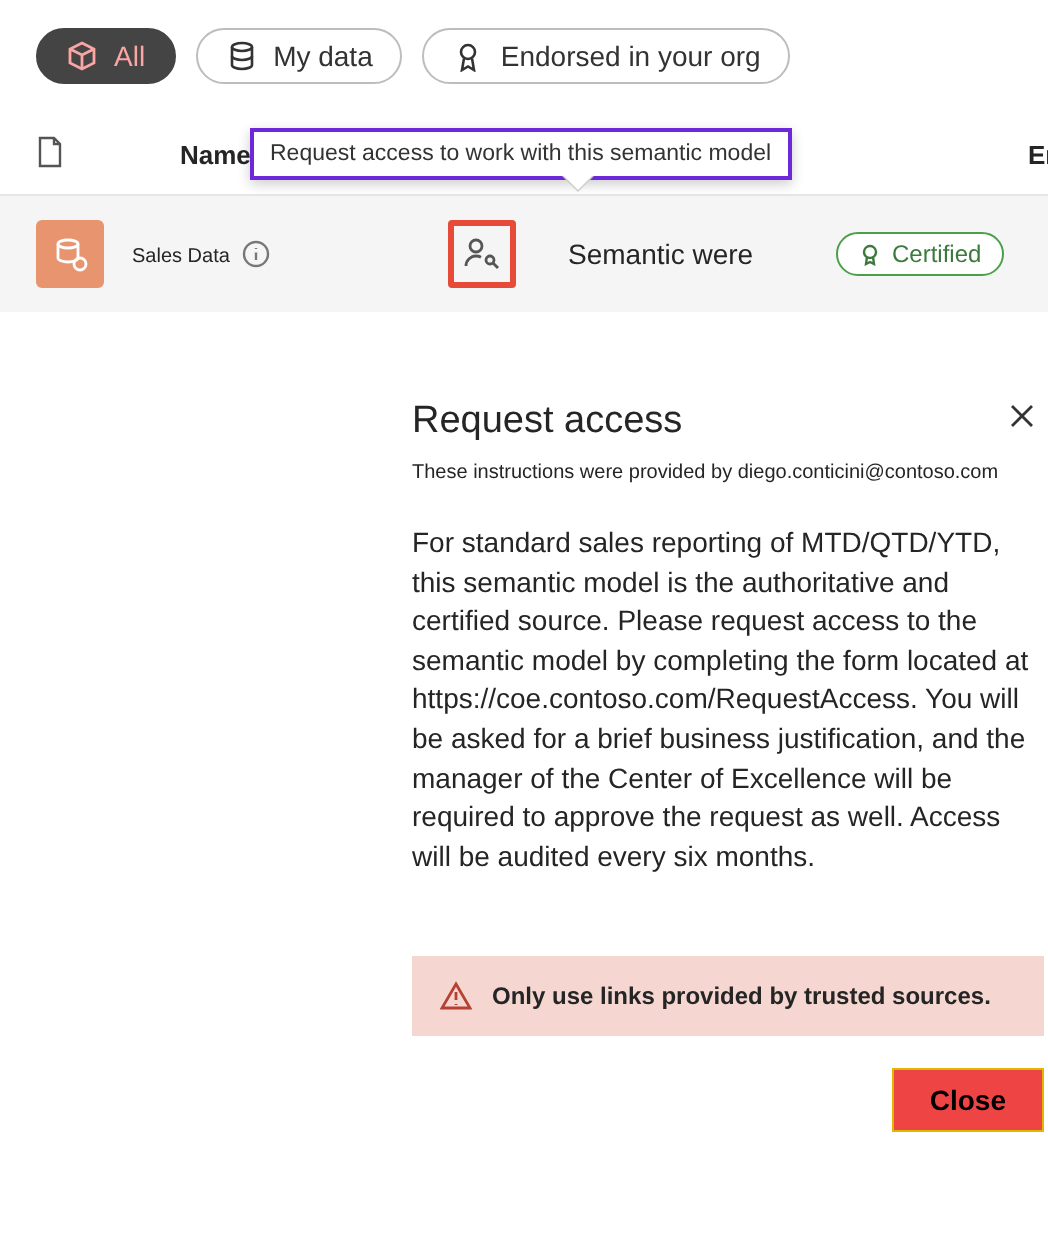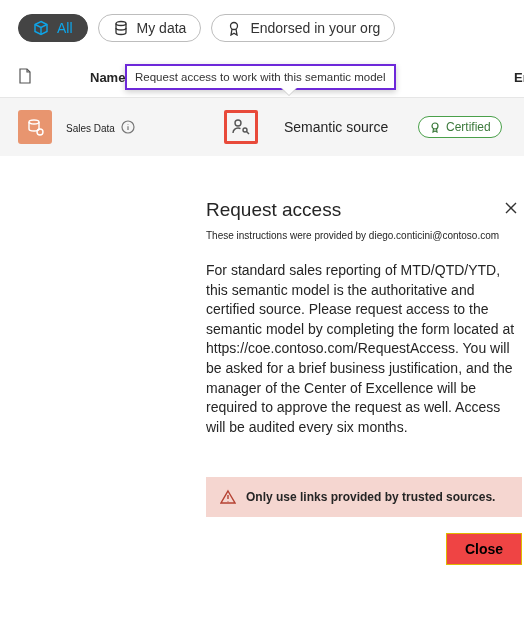--- a/index.html
+++ b/index.html
@@ -26,21 +26,21 @@
       border: 1px solid #bdbdbd;
       border-radius: 18px;
       padding: 5px 14px;
       font-size: 14px;
       cursor: pointer;
       background: #fff;
       color: #333;
     }
     .pill.active {
       background: #444;
-      color: #0ea5e9;
+      color: #fca5a5;
       border-color: #444;
     }
     .pill svg { width: 16px; height: 16px; }
 
     .table-header {
       display: grid;
       grid-template-columns: 40px 160px 60px 140px 1fr;
       align-items: center;
       padding: 12px 18px 10px 18px;
       font-size: 13px;
@@ -233,21 +233,21 @@
   <div>
     <div class="request-box">
       <svg width="20" height="20" viewBox="0 0 20 20" fill="none" stroke="#555" stroke-width="1.4">
           <circle cx="7" cy="6" r="3"></circle>
           <path d="M2 16c0-3 2.5-5 5-5 1 0 1.8.2 2.5.6"></path>
           <circle cx="14" cy="13" r="2"></circle>
           <path d="M15.5 14.5 18 17"></path>
         </svg>
     </div>
   </div>
-  <div class="type-cell">Semantic source</div>
+  <div class="type-cell">Semantic were</div>
   <div>
     <span class="badge">
       <svg width="12" height="12" viewBox="0 0 12 12" fill="none" stroke="currentColor" stroke-width="1.2">
           <circle cx="6" cy="5" r="3"></circle>
           <path d="M4.5 7.5 4 11l2-1 2 1-.5-3.5"></path>
         </svg>
       <span>Certified</span>
     </span>
   </div>
 </div>

